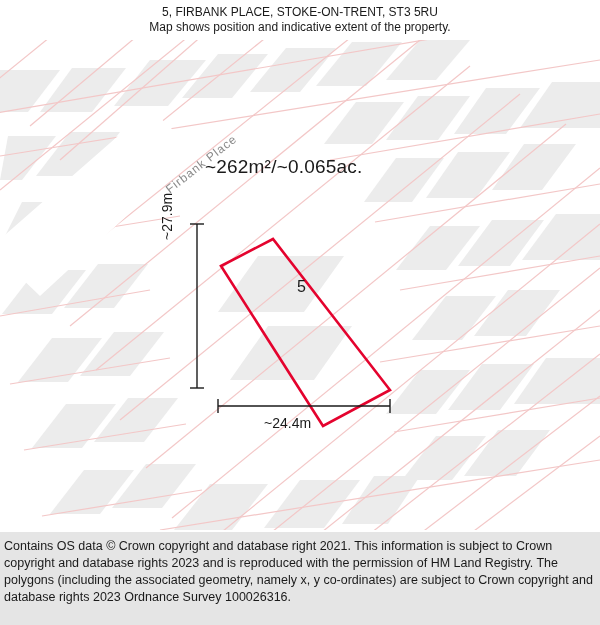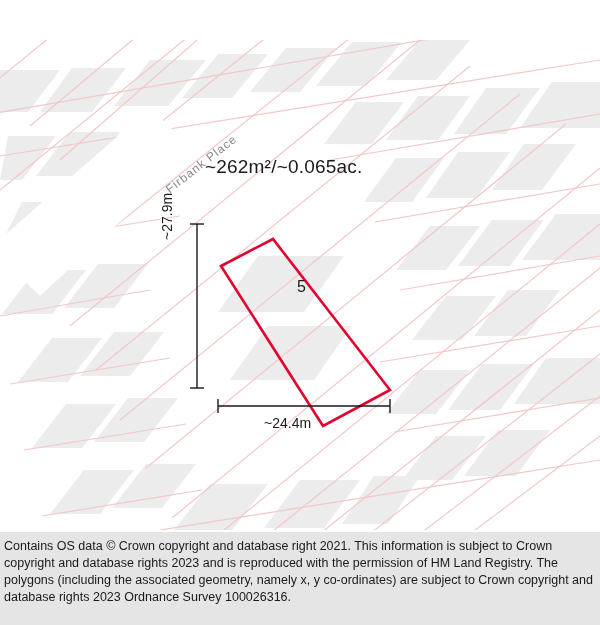--- a/index.html
+++ b/index.html
@@ -116,20 +116,24 @@
     width: 600px;
     height: 1px;
     background: #ffffff;
   }
 </style>
 </head>
 <body>
 
 <div class="page">
 
+  <div class="header">
+    <div class="title">5, FIRBANK PLACE, STOKE-ON-TRENT, ST3 5RU</div>
+    <div class="subtitle">Map shows position and indicative extent of the property.</div>
+  </div>
 
   <div class="map">
     <svg width="600" height="490" viewBox="0 0 600 490" xmlns="http://www.w3.org/2000/svg">
 
       <g fill="#ececec" stroke="none">
         <polygon points="0,30 60,30 28,72 0,72"></polygon>
         <polygon points="72,28 126,28 92,72 40,72"></polygon>
         <polygon points="150,20 206,20 168,66 114,66"></polygon>
         <polygon points="218,14 268,14 232,58 182,58"></polygon>
         <polygon points="286,8 336,8 300,52 250,52"></polygon>

